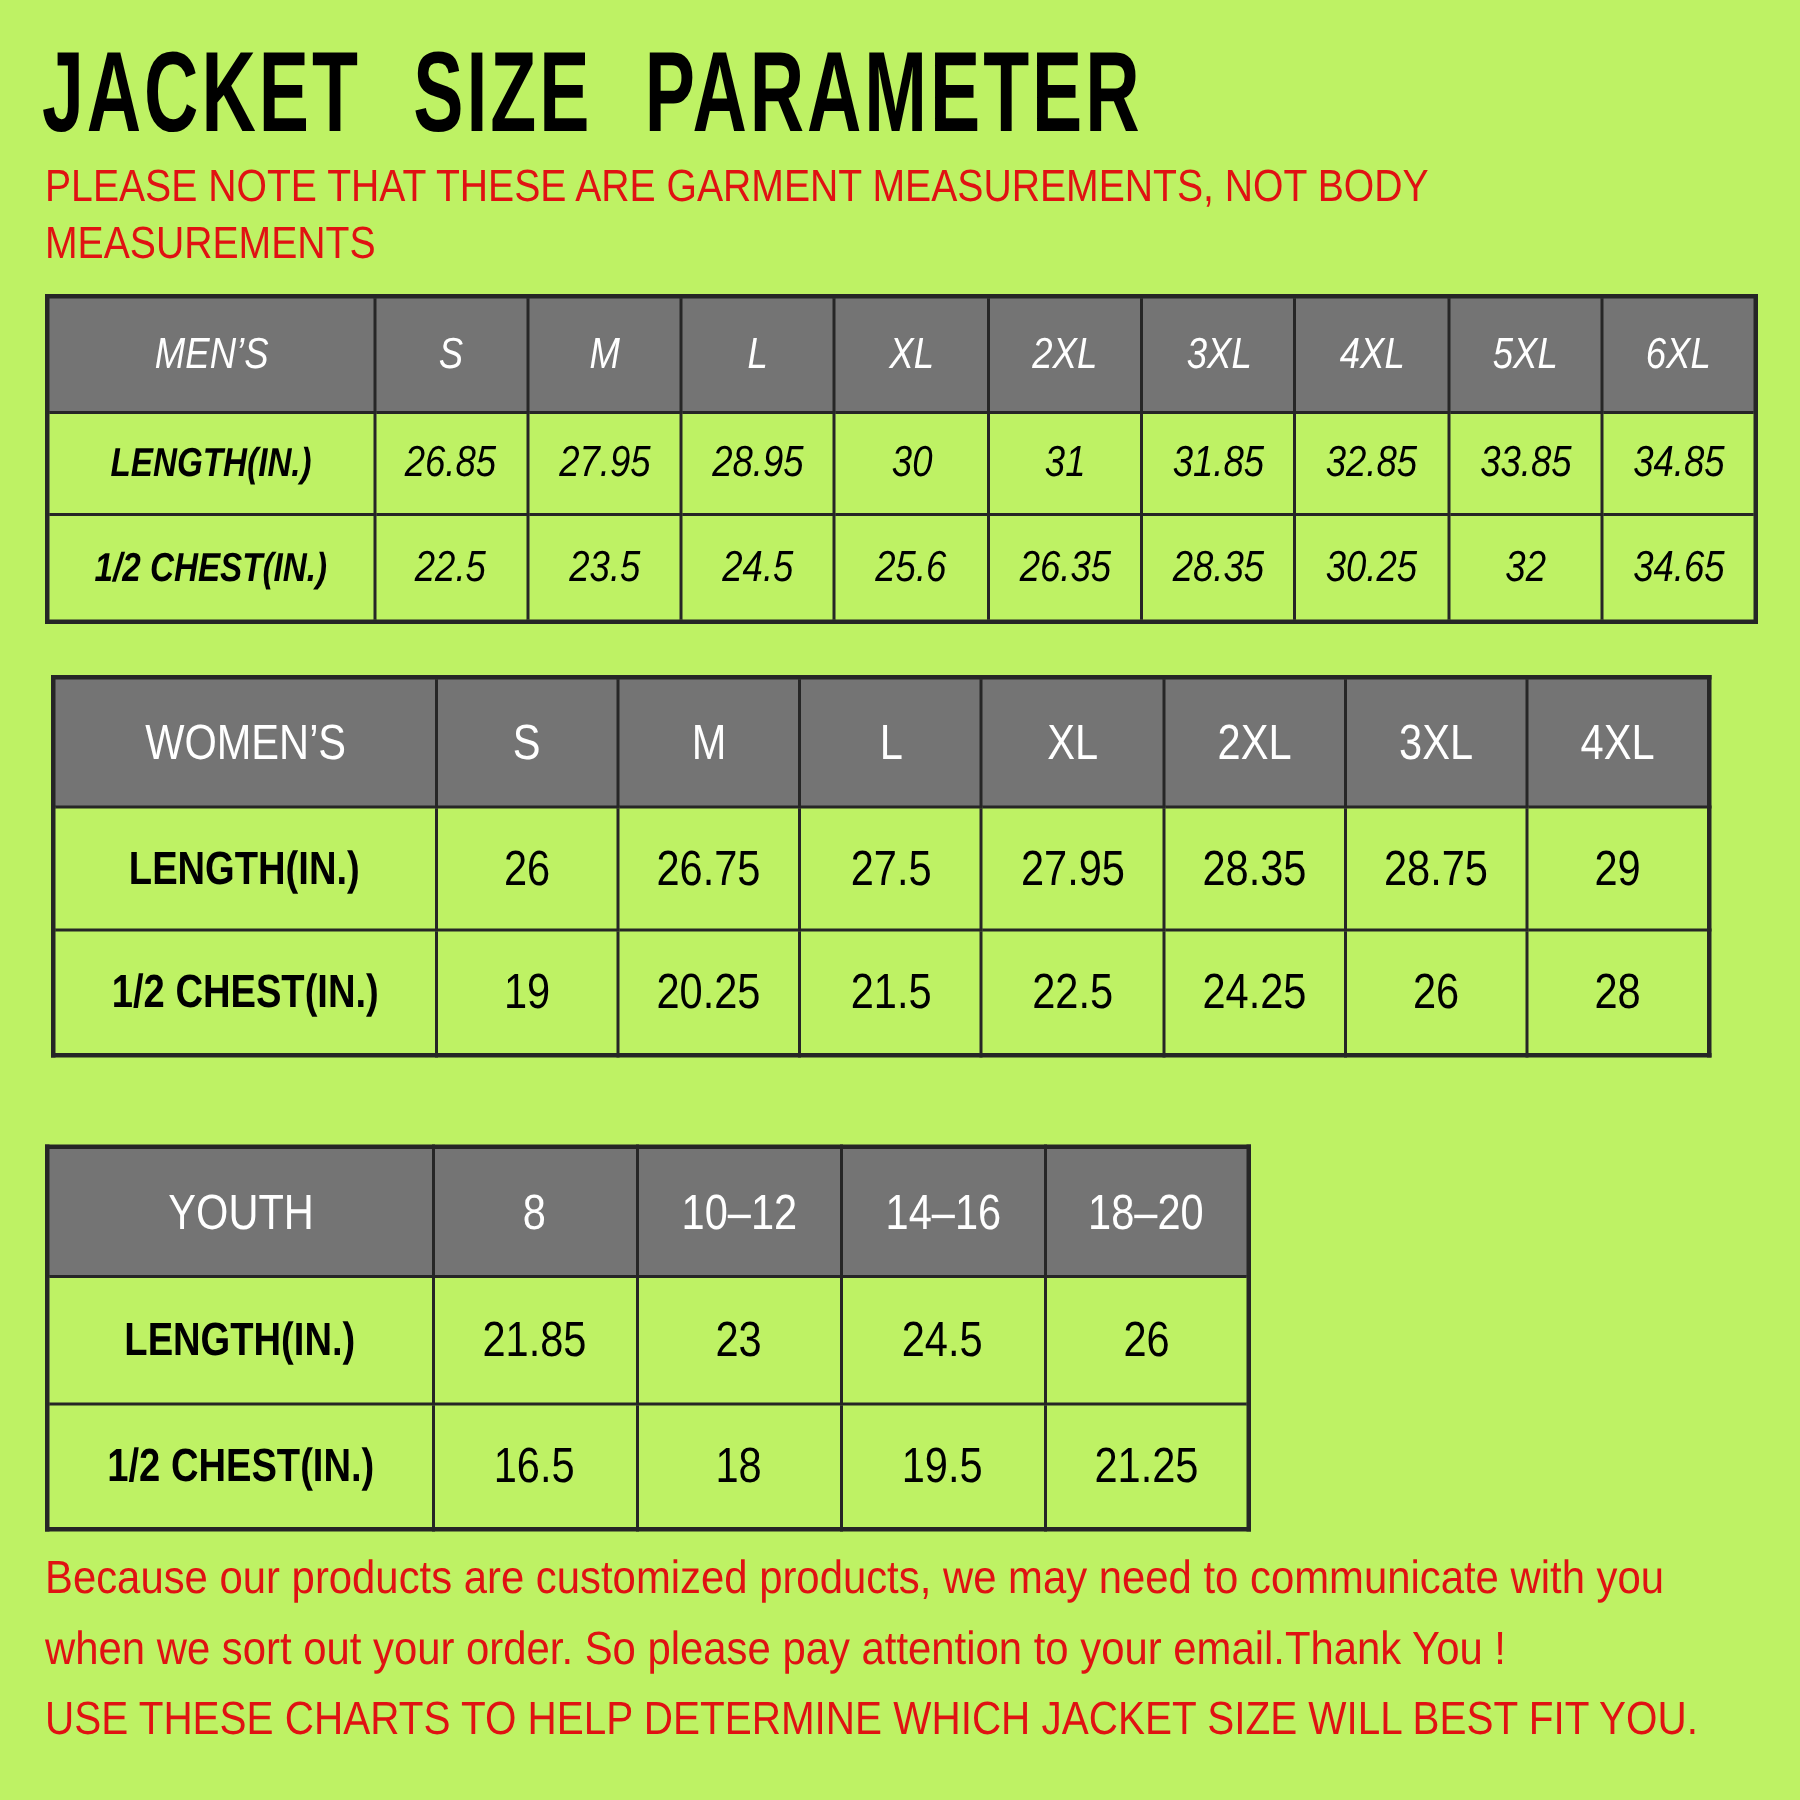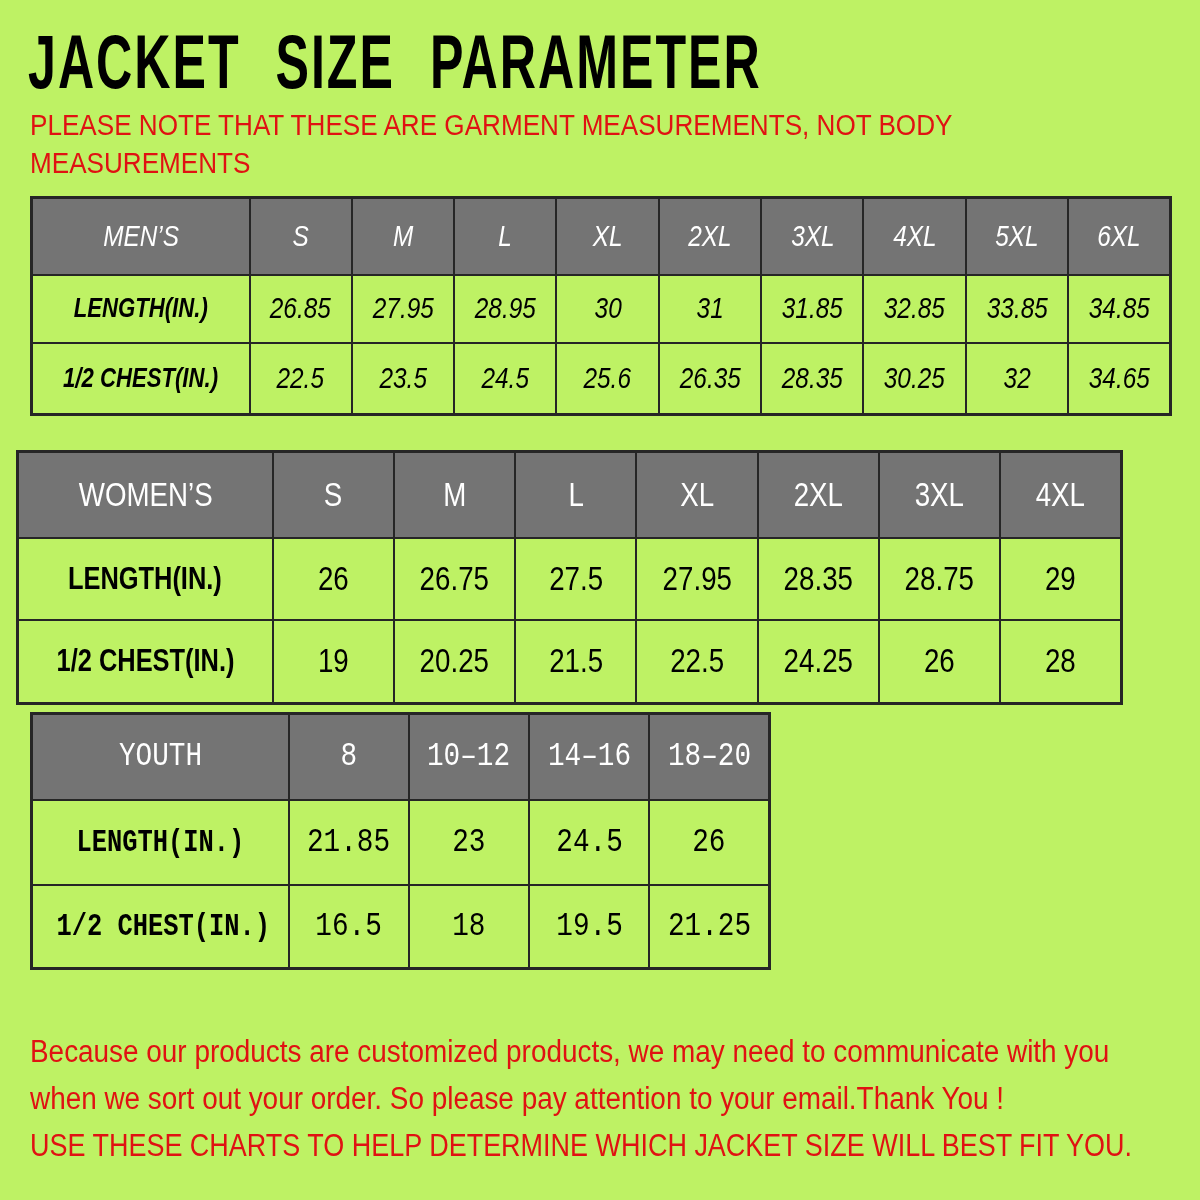--- a/index.html
+++ b/index.html
@@ -74,30 +74,30 @@
   
   #table-mens  { left: 30px; top: 196px; width: 1142px; font-style: italic; }
   #table-mens tr.head   { height: 77px; }
   #table-mens tr.r-len  { height: 68px; }
   #table-mens tr.r-chst { height: 72px; }
   #table-mens .hd  { font-size: 29px; }
   #table-mens .lbl { font-size: 27px; font-weight: 700; transform: scaleX(0.82); }
   #table-mens .val { font-size: 29px; }
 
   
-  #table-womens { left: 16px; top: 450px; width: 1107px; }
+  #table-womens { left: 34px; top: 450px; width: 1107px; }
   #table-womens tr.head   { height: 86px; }
   #table-womens tr.r-len  { height: 82px; }
   #table-womens tr.r-chst { height: 84px; }
   #table-womens .hd  { font-size: 33px; }
   #table-womens .lbl { font-size: 31px; font-weight: 700; transform: scaleX(0.82); }
   #table-womens .val { font-size: 33px; }
 
   
-  #table-youth { left: 30px; top: 712px; width: 741px; font-family: Liberation Mono, monospace; }
+  #table-youth { left: 30px; top: 763px; width: 804px; }
   #table-youth tr.head   { height: 86px; }
   #table-youth tr.r-len  { height: 85px; }
   #table-youth tr.r-chst { height: 84px; }
   #table-youth .hd  { font-size: 33px; }
   #table-youth .lbl { font-size: 31px; font-weight: 700; transform: scaleX(0.82); }
   #table-youth .val { font-size: 33px; }
 
   
   .footer-note {
     position: absolute;

